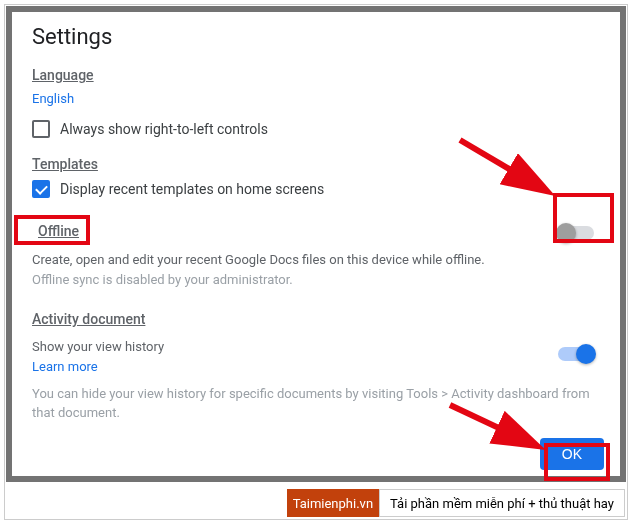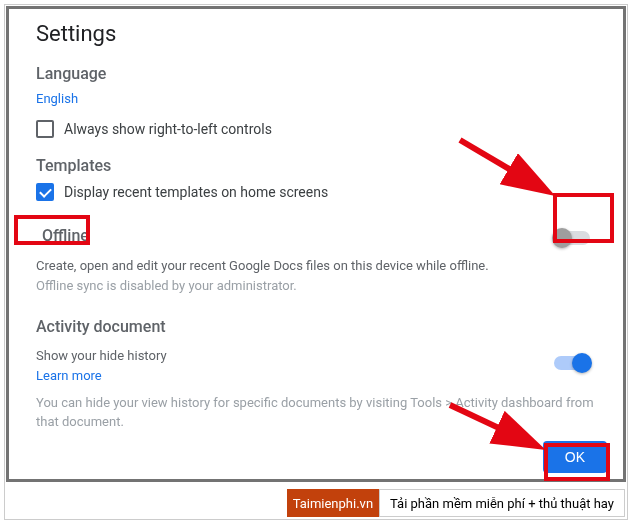--- a/index.html
+++ b/index.html
@@ -12,36 +12,37 @@
       overflow: hidden;
     }
     .border-outer {
       position: absolute;
       top: 4px; left: 4px; right: 4px; bottom: 4px;
       border: 1px solid #ccc;
     }
     .border-inner {
       position: absolute;
       top: 6px; left: 6px; right: 6px; bottom: 42px;
-      border: 3px solid #737373;
-      padding: 12px 27px;
+      border: 6px solid #737373;
+      padding: 12px 20px;
       overflow: hidden;
     }
     .title {
       font-size: 22px;
       color: #202124;
       font-weight: 400;
       margin-bottom: 18px;
     }
     .section-header {
-      font-size: 16px;
+      font-size: 14px;
       color: #5f6368;
       font-weight: 500;
       margin-bottom: 8px;
       margin-top: 4px;
+      text-decoration: underline;
     }
     .link {
       color: #1a73e8;
       font-size: 13px;
       cursor: pointer;
     }
     .checkbox-row {
       display: flex;
       align-items: center;
       margin-top: 14px;
@@ -193,21 +194,21 @@
   </div>
 
   <div class="desc-text">Create, open and edit your recent Google Docs files on this device while offline.</div>
   <div class="desc-text light">Offline sync is disabled by your administrator.</div>
 
   <div class="section-gap"></div>
 
   <div class="section-header">Activity document</div>
   <div class="toggle-row">
     <div>
-      <div class="desc-text" style="margin-top:2px;color:#5f6368">Show your hide history</div>
+      <div class="desc-text" style="margin-top:2px;color:#5f6368">Show your view history</div>
       <div class="link" style="font-size:13px;margin-top:2px">Learn more</div>
     </div>
     <div class="toggle on" style="margin-right:6px;">
       <div class="knob"></div>
     </div>
   </div>
 
   <div class="desc-text light" style="margin-top:10px;max-width:560px">You can hide your view history for specific documents by visiting Tools &gt; Activity dashboard from that document.</div>
 
   <button class="ok-button">OK</button>

